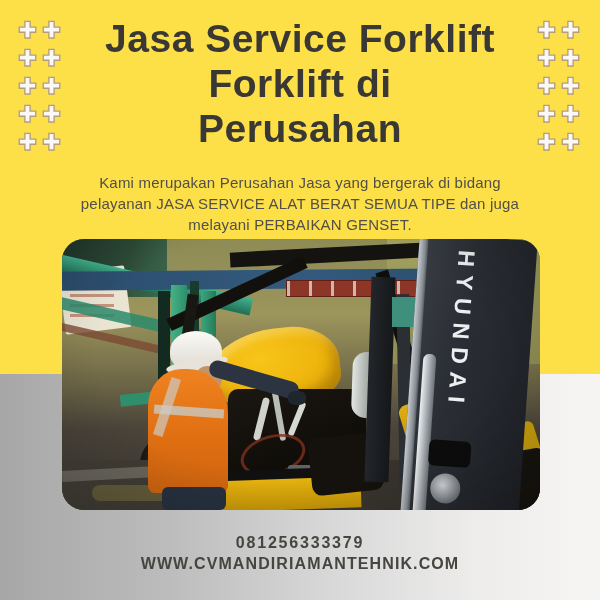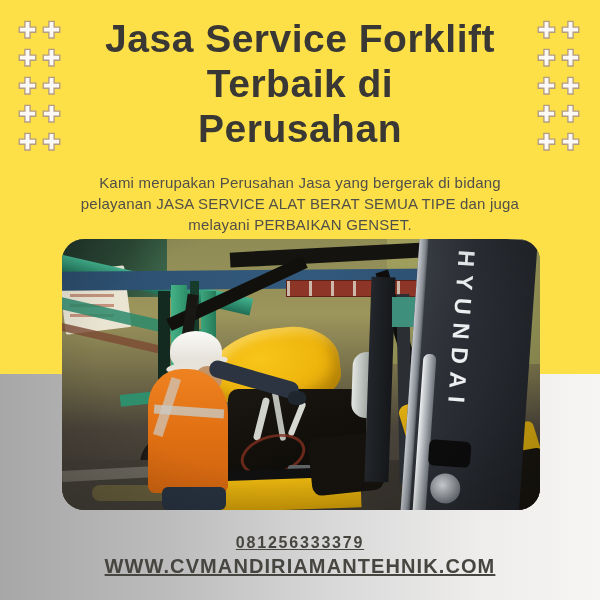--- a/index.html
+++ b/index.html
@@ -21,23 +21,23 @@
   .title{position:absolute;left:0;top:16px;width:600px;margin:0;text-align:center;
     font-size:39px;line-height:45px;font-weight:700;letter-spacing:.5px;
     color:var(--ink,#3a3835);}
   .title span{display:block;}
   .desc{position:absolute;left:70px;top:172px;width:460px;margin:0;text-align:center;
     font-size:15px;line-height:21px;font-weight:400;letter-spacing:.2px;
     color:var(--body-ink,#514f49);}
 
   
   .contact{position:absolute;left:0;top:534px;width:600px;text-align:center;
-    color:var(--contact-ink,#47453f);text-decoration:underline;}
+    color:var(--contact-ink,#47453f);}
   .phone{font-size:16px;font-weight:700;letter-spacing:1.8px;}
-  .website{margin-top:3px;font-size:20px;font-weight:700;letter-spacing:1.1px;}
+  .website{margin-top:3px;font-size:16px;font-weight:700;letter-spacing:1.1px;}
 
   
   .photo{position:absolute;left:62px;top:239px;width:478px;height:271px;
     border-radius:22px;overflow:hidden;background:#6f6847;}
   .photo div{position:absolute;}
 
   .ph-base{inset:0;background:linear-gradient(180deg,#8e8b55 0%,#9c955c 28%,#6f6847 52%,#4a443a 70%,#3d3932 100%);}
   .ph-wall-right{left:325px;top:0;width:153px;height:125px;background:linear-gradient(180deg,#a3a15f,#8f8e53);}
   .ph-vent{left:402px;top:24px;width:46px;height:26px;border-radius:3px;
     background:repeating-linear-gradient(180deg,#2f8b74 0 4px,#123329 4px 8px);}
@@ -191,21 +191,21 @@
       <svg viewBox="0 0 24 25">
         <path d="M8.7 1.6h6.6v7.2h7.1v6.6h-7.1v7.2H8.7v-7.2H1.6V8.8h7.1z" fill="var(--tan-fill,#fbf9f5)" stroke="var(--tan,#b49c80)" stroke-width="1.7"></path>
       </svg>
       <svg viewBox="0 0 24 25">
         <path d="M8.7 1.6h6.6v7.2h7.1v6.6h-7.1v7.2H8.7v-7.2H1.6V8.8h7.1z" fill="var(--tan-fill,#fbf9f5)" stroke="var(--tan,#b49c80)" stroke-width="1.7"></path>
       </svg>
     </div>
 
   <h1 class="title">
     <span>Jasa Service Forklift</span>
-    <span>Terbaik di</span>
+    <span>Forklift di</span>
     <span>Perusahan</span>
   </h1>
 
   <p class="desc">Kami merupakan Perusahan Jasa yang bergerak di bidang pelayanan JASA SERVICE ALAT BERAT SEMUA TIPE dan juga melayani PERBAIKAN GENSET.</p>
 
   <div class="photo">
     <div class="ph-base"></div>
     <div class="ph-wall-right"></div>
     <div class="ph-vent"></div>
     <div class="ph-darktl"></div>

